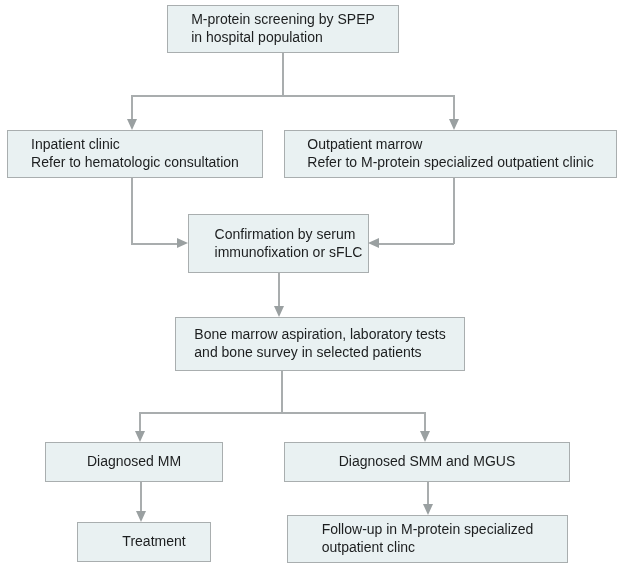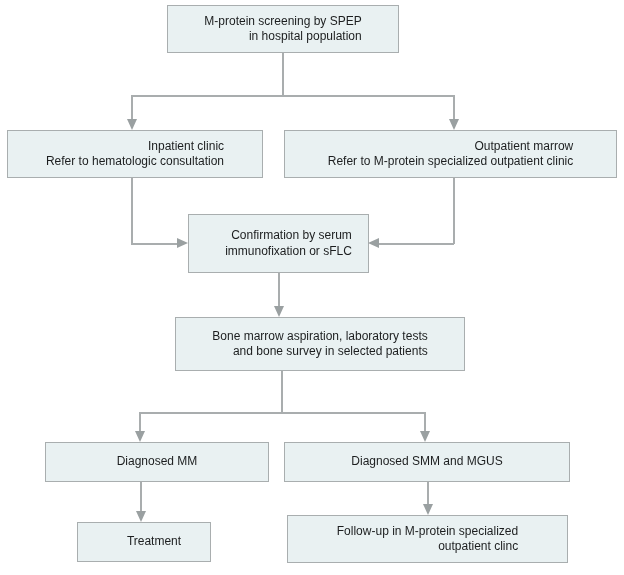--- a/index.html
+++ b/index.html
@@ -20,40 +20,40 @@
     overflow: hidden;
   }
   .flow-box {
     position: absolute;
     box-sizing: border-box;
     background: var(--box-fill);
     border: 1.5px solid var(--box-border);
     display: flex;
     align-items: center;
     justify-content: center;
-    text-align: right;
+    text-align: left;
     white-space: pre-line;
-    font-size: 12px;
+    font-size: 14px;
     line-height: 1.28;
     color: var(--text);
   }
   .hline, .vline { position: absolute; background: var(--connector); }
   .hline { height: 1.5px; }
   .vline { width: 1.5px; }
   .arr { position: absolute; width: 0; height: 0; }
   .arr.down  { border-left: 5px solid transparent; border-right: 5px solid transparent; border-top: 11px solid var(--arrowhead); }
   .arr.right { border-top: 5px solid transparent; border-bottom: 5px solid transparent; border-left: 11px solid var(--arrowhead); }
   .arr.left  { border-top: 5px solid transparent; border-bottom: 5px solid transparent; border-right: 11px solid var(--arrowhead); }
 
   #b-screening  { left: 167px; top: 5px;   width: 232px; height: 48px; }
   #b-inpatient  { left: 7px;   top: 130px; width: 256px; height: 48px; }
   #b-outpatient { left: 284px; top: 130px; width: 333px; height: 48px; }
   #b-confirm    { left: 188px; top: 214px; width: 181px; height: 59px; padding-left: 20px; }
   #b-workup     { left: 152px; top: 317px; width: 290px; height: 54px; margin-left: 23px; }
-  #b-mm         { left: 45px;  top: 442px; width: 224px; height: 40px; }
+  #b-mm         { left: 45px;  top: 442px; width: 178px; height: 40px; }
   #b-smm        { left: 284px; top: 442px; width: 286px; height: 40px; }
   #b-treatment  { left: 77px;  top: 522px; width: 134px; height: 40px; padding-left: 20px; }
   #b-followup   { left: 287px; top: 515px; width: 281px; height: 48px; }
 </style>
 </head>
 <body>
 
 <div class="canvas">
 
   <div class="flow-box" id="b-screening">M-protein screening by SPEP

